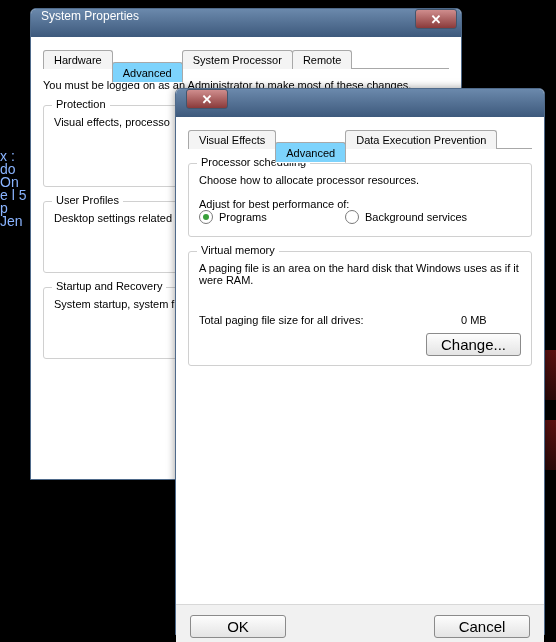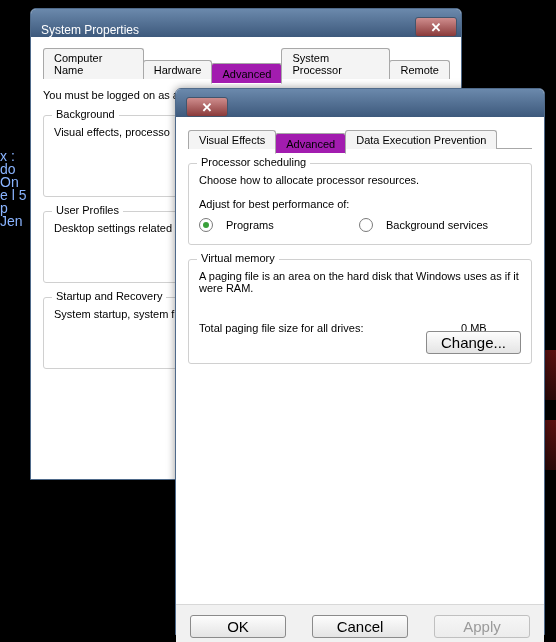--- a/index.html
+++ b/index.html
@@ -1,30 +1,30 @@
 <!DOCTYPE html>
 <html><head>
 <meta charset="utf-8">
 <style>
 html,body{margin:0;padding:0;width:556px;height:642px;font-family:"Segoe UI",Tahoma,sans-serif;font-size:11px;color:#000;overflow:hidden;background:#000}
 .desktop{position:relative;width:556px;height:642px;background:#000}
 .win{position:absolute;background:#fff;border:1px solid #4f6a8a;border-radius:6px 6px 0 0;box-shadow:0 0 8px rgba(0,0,0,.4)}
-.titlebar{height:28px;background:linear-gradient(#6b89ac,#3d597c);border-radius:5px 5px 0 0;color:#fff;display:flex;align-items:flex-end;padding:0 4px 0 10px;font-size:12px}
+.titlebar{height:28px;background:linear-gradient(#6b89ac,#3d597c);border-radius:5px 5px 0 0;color:#fff;display:flex;align-items:flex-start;padding:0 4px 0 10px;font-size:12px}
 .titlebar .title{flex:1}
 .closebtn{width:40px;height:18px;background:linear-gradient(#cf8d8d,#8a3a3a);border:1px solid #41556d;border-radius:3px;display:flex;align-items:center;justify-content:center;color:#fff;font-weight:bold;font-size:13px;line-height:1}
 .body{background:#fff;padding:10px 12px}
 .tabs{display:flex;align-items:flex-end;border-bottom:1px solid #a8a8a8;margin-bottom:10px}
 .tab{border:1px solid #a8a8a8;border-bottom:none;background:#f4f4f4;padding:3px 10px 3px;margin-right:-1px;border-radius:3px 3px 0 0;position:relative;top:1px;cursor:default}
-.tab.active{background:#a21caf;border-bottom:1px solid #fff;z-index:2;top:6px;padding-top:4px}
+.tab.active{background:#7dd3fc;border-bottom:1px solid #fff;z-index:2;top:15px;padding-top:4px}
 .group{border:1px solid #d0d0d0;border-radius:3px;padding:10px 10px 12px;margin-top:14px;position:relative}
 .group .legend{position:absolute;top:-8px;left:8px;background:#fff;padding:0 4px;font-size:11px}
 .note{margin:4px 0 10px}
 .btn{border:1px solid #8b8b8b;background:linear-gradient(#fdfdfd,#e4e4e4);border-radius:3px;padding:2px 14px;min-width:66px;text-align:center;cursor:default;font-size:15px}
 .btn.disabled{color:#9a9a9a;border-color:#c0c0c0;background:linear-gradient(#f6f6f6,#ececec)}
-.row{display:flex;align-items:center;gap:13px}
+.row{display:flex;align-items:center;gap:6px}
 .radio{width:12px;height:12px;border:1px solid #7a7a7a;border-radius:50%;display:inline-flex;align-items:center;justify-content:center;background:#fff}
 .radio.sel::after{content:"";width:6px;height:6px;background:#39a03a;border-radius:50%}
 .dlgbtns{display:flex;justify-content:space-between;gap:8px;padding:10px 14px;background:#f1f1f1;border-top:1px solid #d8d8d8}
 
 .side{position:absolute;left:0;top:0;width:34px;height:642px;background:#000}
 .sidebits{position:absolute;left:0;width:30px;color:#8ab4ff;font-size:14px;line-height:13px}
 .thumb{position:absolute;right:0;width:14px;height:50px;background:linear-gradient(#5a1010,#2a0a0a);border-radius:4px 0 0 4px}
 </style>
 </head>
 <body>
@@ -42,30 +42,29 @@
 
   <div class="win" style="left:30px;top:8px;width:430px;height:470px">
     <div class="titlebar">
       <span class="title">System Properties</span>
       <div class="closebtn">
           <span>✕</span>
         </div>
     </div>
     <div class="body" style="height:420px">
       <div class="tabs">
-        <div class="tab">Computer Name</div>
         <div class="tab">Hardware</div>
         <div class="tab active">Advanced</div>
         <div class="tab">System Processor</div>
         <div class="tab">Remote</div>
       </div>
       <div class="note">You must be logged on as an Administrator to make most of these changes.</div>
 
       <div class="group" style="height:58px">
-        <span class="legend">Background</span>
+        <span class="legend">Protection</span>
         <div>Visual effects, processo</div>
       </div>
 
       <div class="group" style="height:48px">
         <span class="legend">User Profiles</span>
         <div>Desktop settings related</div>
       </div>
 
       <div class="group" style="height:48px">
         <span class="legend">Startup and Recovery</span>
@@ -83,40 +82,39 @@
     <div class="body" style="height:467px">
       <div class="tabs">
         <div class="tab">Visual Effects</div>
         <div class="tab active">Advanced</div>
         <div class="tab">Data Execution Prevention</div>
       </div>
 
       <div class="group">
         <span class="legend">Processor scheduling</span>
         <div style="margin-bottom:12px">Choose how to allocate processor resources.</div>
-        <div style="margin-bottom:8px">Adjust for best performance of:</div>
+        <div style="">Adjust for best performance of:</div>
         <div class="row">
           <span class="radio sel"></span>
           <span style="width:120px">Programs</span>
           <span class="radio"></span>
           <span>Background services</span>
         </div>
       </div>
 
       <div class="group">
         <span class="legend">Virtual memory</span>
         <div style="margin-bottom:28px">A paging file is an area on the hard disk that Windows uses as if it were RAM.</div>
-        <div class="row" style="">
+        <div class="row" style="margin-bottom:10px">
           <span style="flex:1">Total paging file size for all drives:</span>
           <span style="width:60px">0 MB</span>
         </div>
         <div style="text-align:right">
           <span class="btn">Change...</span>
         </div>
       </div>
     </div>
     <div class="dlgbtns">
       <span class="btn">OK</span>
       <span class="btn">Cancel</span>
-      <span class="btn disabled">Apply</span>
     </div>
   </div>
 </div>
 
 </body></html>

